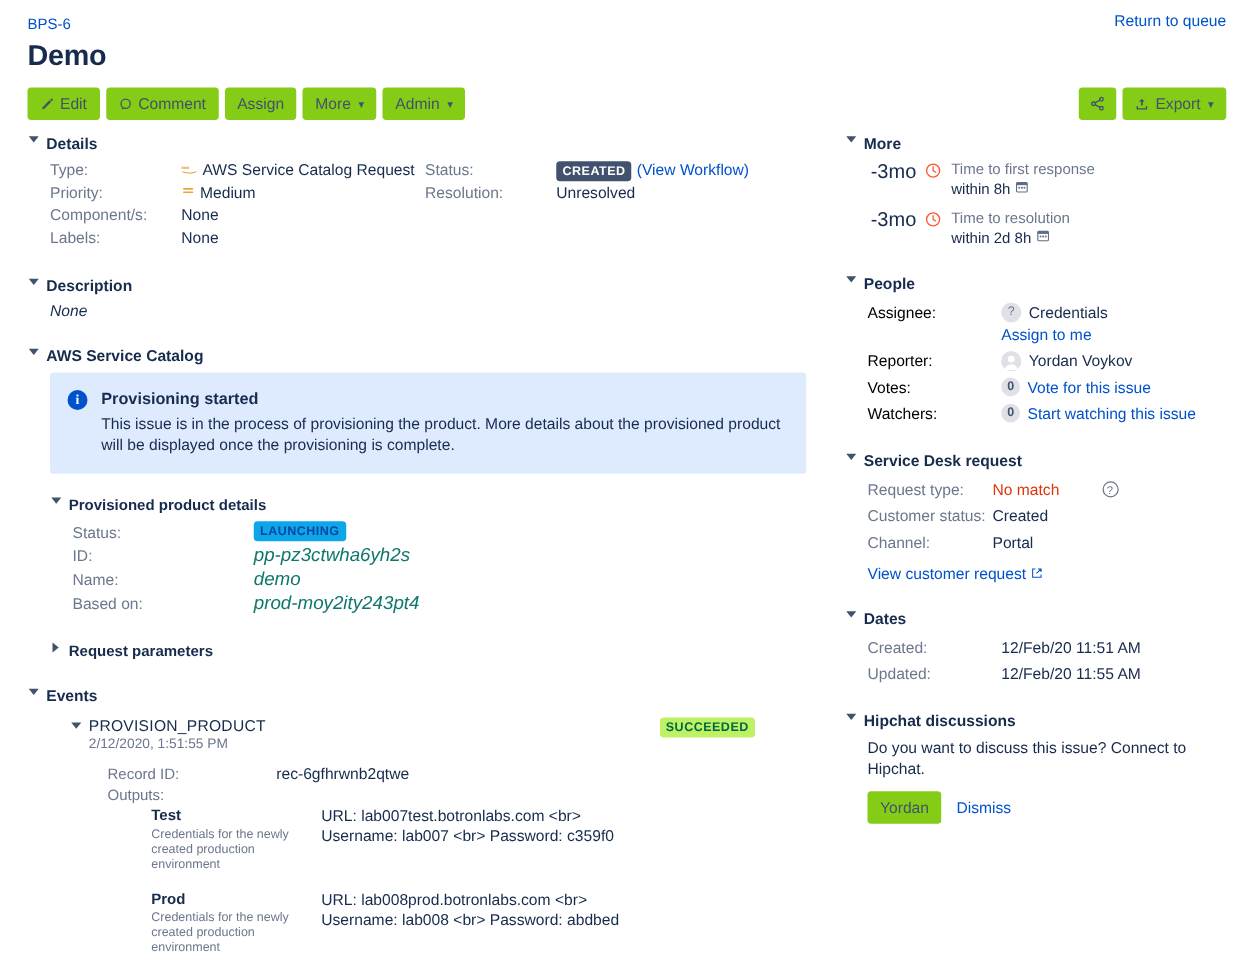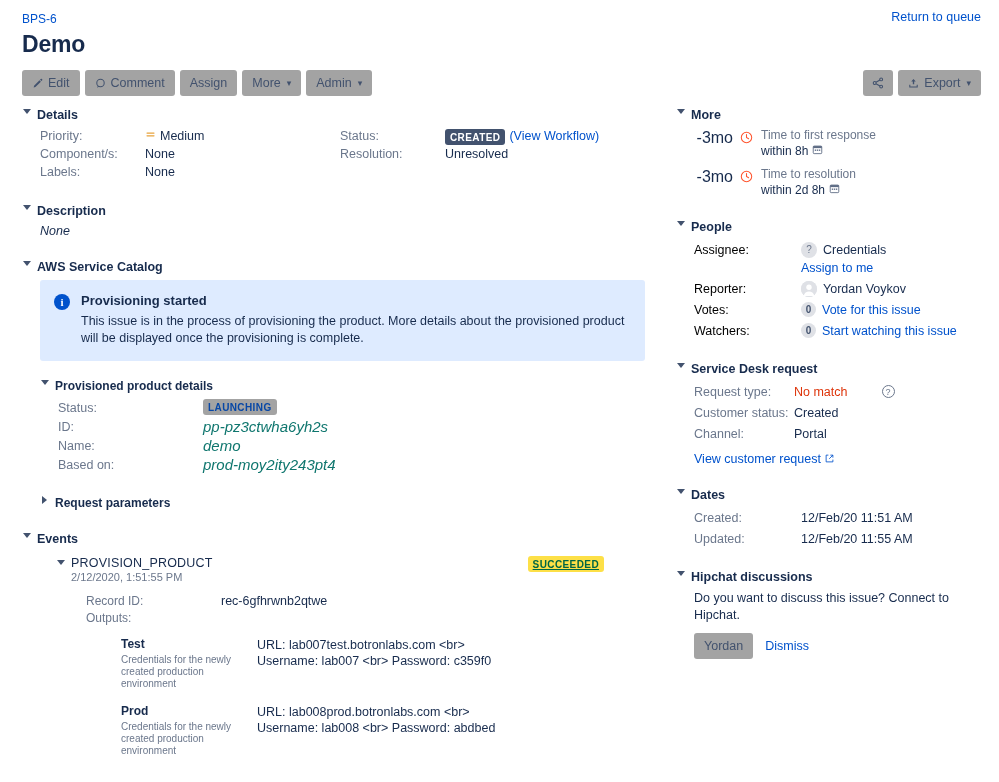--- a/index.html
+++ b/index.html
@@ -20,21 +20,21 @@
   .return-queue { font-size: 12.5px; color: #0052CC; }
   .issue-title {
     font-size: 23px; font-weight: bold; color: #172B4D;
     margin: 4px 0 0 0; letter-spacing: -0.2px; line-height: 28px;
   }
 
   
   .actionbar { display: flex; align-items: center; justify-content: space-between; margin-top: 12px; }
   .btn-group { display: flex; gap: 5px; }
   .btn {
-    background: #a3a3a3; border: none; border-radius: 3px;
+    background: #84cc16; border: none; border-radius: 3px;
     color: #42526E; font-size: 12.5px; font-family: "Liberation Sans", sans-serif;
     padding: 5px 10px; cursor: pointer; display: inline-flex; align-items: center; gap: 5px;
     line-height: 16px; font-weight: 500; white-space: nowrap;
   }
   .btn .ic { display: inline-flex; align-items: center; }
   .btn-icon-only { padding: 5px 9px; }
   .right-actions { display: flex; gap: 5px; }
   .caret { font-size: 9px; color: #42526E; margin-left: 1px; }
 
   
@@ -70,22 +70,22 @@
   .flabel { color: #6B778C; font-size: 12.5px; width: 105px; flex: none; line-height: 17px; }
   .fval { color: #172B4D; font-size: 12.5px; line-height: 17px; font-weight: 500; display:flex; align-items:center; gap:4px;}
   .fval.plain { font-weight: normal; }
 
   
   .lozenge {
     display: inline-block; font-size: 10px; font-weight: bold; letter-spacing: .4px;
     padding: 2px 5px 1px 5px; border-radius: 3px; line-height: 13px; text-transform: uppercase;
   }
   .lz-created { background: #42526E; color: #FFFFFF; }
-  .lz-launching { background: #a3a3a3; color: #0747A6; }
-  .lz-succeeded { background: #fde047; color: #006644; text-decoration: underline; }
+  .lz-launching { background: #0ea5e9; color: #0747A6; }
+  .lz-succeeded { background: #bef264; color: #006644; }
 
   
   .desc-none { font-style: italic; color: #172B4D; font-size: 12.5px; padding-left: 18px; }
 
   
   .info-panel {
     background: #DEEBFF; border-radius: 3px; margin: 2px 0 0 18px;
     padding: 13px 16px 14px 14px; display: flex; gap: 11px; width: 605px;
   }
   .info-icon {
@@ -104,21 +104,21 @@
 
   
   .event-head { display: flex; align-items: flex-start; justify-content: space-between; padding-left: 34px; }
   .event-name { font-size: 12.5px; font-weight: 500; color: #172B4D; letter-spacing: .2px; }
   .event-date { font-size: 11px; color: #6B778C; margin-top: 1px; }
   .event-chev { margin-right: 6px; margin-top: 3px; }
   .ev-row { display: flex; align-items: flex-start; }
   .ev-label { color: #6B778C; font-size: 12px; width: 135px; flex: none; line-height: 17px; }
   .ev-val { color: #172B4D; font-size: 12.5px; line-height: 17px; }
 
-  .out-item { display: flex; align-items: flex-start; margin-top: 10px; }
+  .out-item { display: flex; align-items: flex-start; margin-top: 0; }
   .out-key { width: 136px; flex: none; padding-right: 8px; }
   .out-key-name { font-size: 12px; font-weight: bold; color: #172B4D; line-height: 15px; }
   .out-key-desc { font-size: 10px; color: #6B778C; line-height: 12px; margin-top: 2px; }
   .out-val { font-size: 12.5px; color: #172B4D; line-height: 16px; width: 250px; }
 
   
   .sla-row { display: flex; align-items: flex-start; margin-bottom: 8px; }
   .sla-time { width: 62px; flex: none; text-align: right; font-size: 16px; color: #172B4D; padding-right: 7px; line-height: 19px; }
   .sla-clock { flex: none; margin-top: 2px; margin-right: 8px; }
   .sla-label { font-size: 12px; color: #6B778C; line-height: 15px; }
@@ -230,20 +230,32 @@
   <div class="body-cols">
 
     <div class="col-left">
 
       <div class="sec-head">
         <span class="chev"></span>
         <span>Details</span>
       </div>
       <div class="fields indent18">
         <div class="fcol one">
+          <div class="frow">
+            <span class="flabel">Type:</span>
+            <span class="fval">
+              <span>
+                <svg width="13" height="10" viewBox="0 0 26 16">
+                    <text x="0" y="9" font-size="7" font-family="Liberation Sans" font-weight="bold" fill="#E8912D">aws</text>
+                    <path d="M2 12.5c6 3.2 16 3.2 22 0" stroke="#E8912D" stroke-width="1.6" fill="none"></path>
+                  </svg>
+              </span>
+              <span>AWS Service Catalog Request</span>
+            </span>
+          </div>
           <div class="frow">
             <span class="flabel">Priority:</span>
             <span class="fval">
               <span>
                 <svg width="11" height="11" viewBox="0 0 16 16">
                     <rect x="2" y="5" width="12" height="1.9" rx="1" fill="#E8A33D"></rect>
                     <rect x="2" y="9" width="12" height="1.9" rx="1" fill="#E8A33D"></rect>
                   </svg>
               </span>
               <span>Medium</span>

